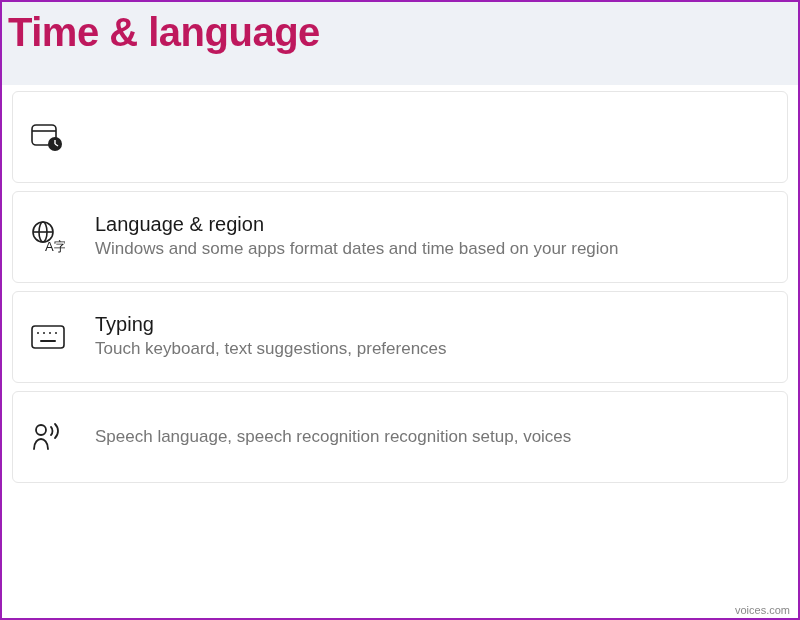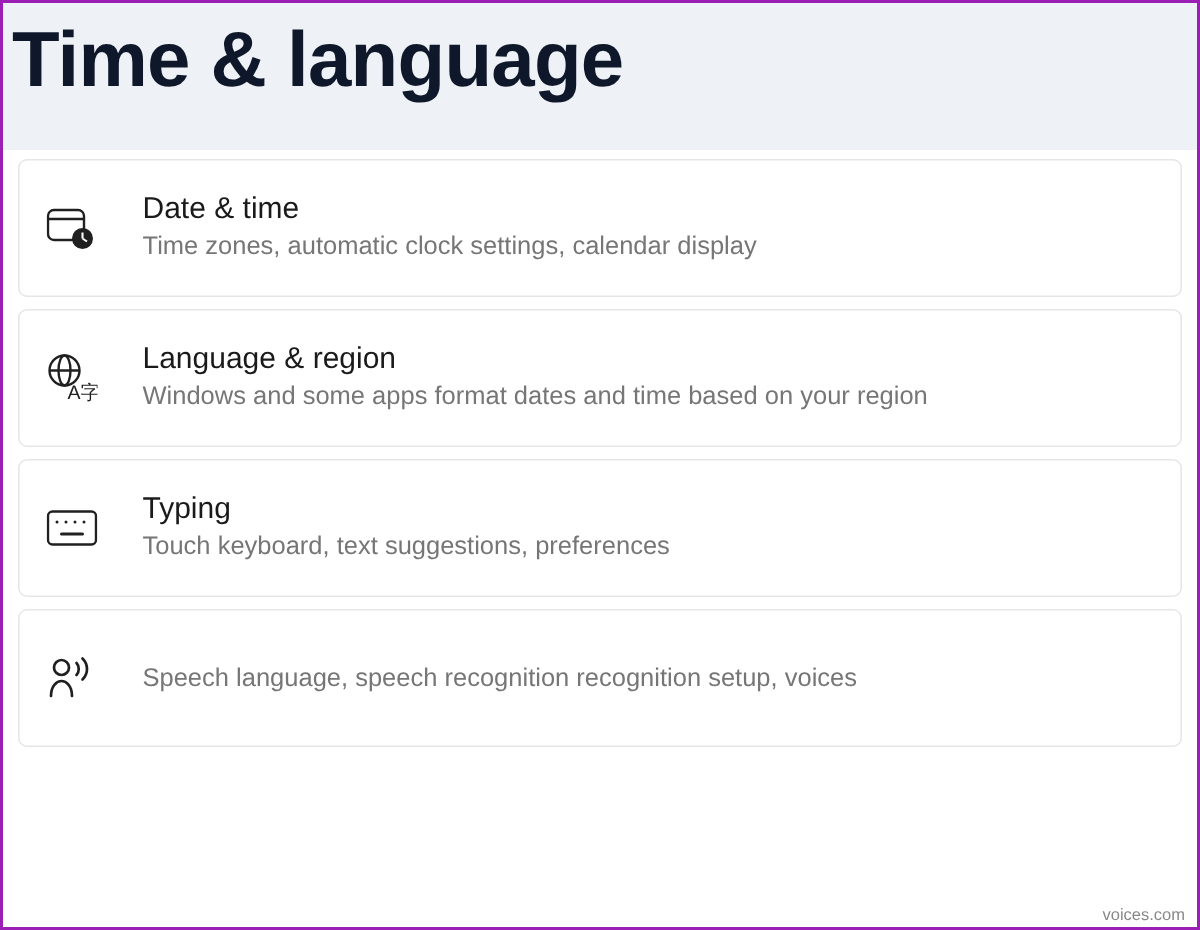--- a/index.html
+++ b/index.html
@@ -13,23 +13,23 @@
     height: 620px;
     border: 2px solid #9b1fb5;
     background: #fff;
     position: relative;
   }
   .header-area {
     background: #eef1f6;
     padding: 8px 0 30px 6px;
   }
   .page-title {
-    font-size: 52px;
+    font-size: 40px;
     font-weight: 600;
-    color: #0f172a;
+    color: #be185d;
     letter-spacing: -0.5px;
   }
   .items {
     padding: 6px 10px 0 10px;
   }
   .settings-item {
     display: flex;
     align-items: center;
     background: #fff;
     border: 1px solid #e6e6e6;
@@ -85,24 +85,20 @@
     <div class="settings-item">
       <div class="icon-slot">
         <svg width="32" height="30" viewBox="0 0 32 30" fill="none" stroke="#202020" stroke-width="1.6">
           <rect x="1" y="3" width="24" height="20" rx="4"></rect>
           <line x1="1" y1="9" x2="25" y2="9"></line>
           <circle cx="24" cy="22" r="7" fill="#202020" stroke="none"></circle>
           <line x1="24" y1="18" x2="24" y2="22" stroke="#fff" stroke-width="1.4"></line>
           <line x1="24" y1="22" x2="27" y2="24" stroke="#fff" stroke-width="1.4"></line>
         </svg>
       </div>
-      <div class="text-slot">
-        <div class="item-title">Date &amp; time</div>
-        <div class="item-desc">Time zones, automatic clock settings, calendar display</div>
-      </div>
     </div>
 
     <div class="settings-item">
       <div class="icon-slot">
         <svg width="34" height="32" viewBox="0 0 34 32" fill="none" stroke="#202020" stroke-width="1.6">
           <circle cx="12" cy="11" r="10"></circle>
           <ellipse cx="12" cy="11" rx="4" ry="10"></ellipse>
           <line x1="2" y1="11" x2="22" y2="11"></line>
           <text x="14" y="30" font-size="13" fill="#202020" stroke="none" font-family="Segoe UI, sans-serif">A字</text>
         </svg>

